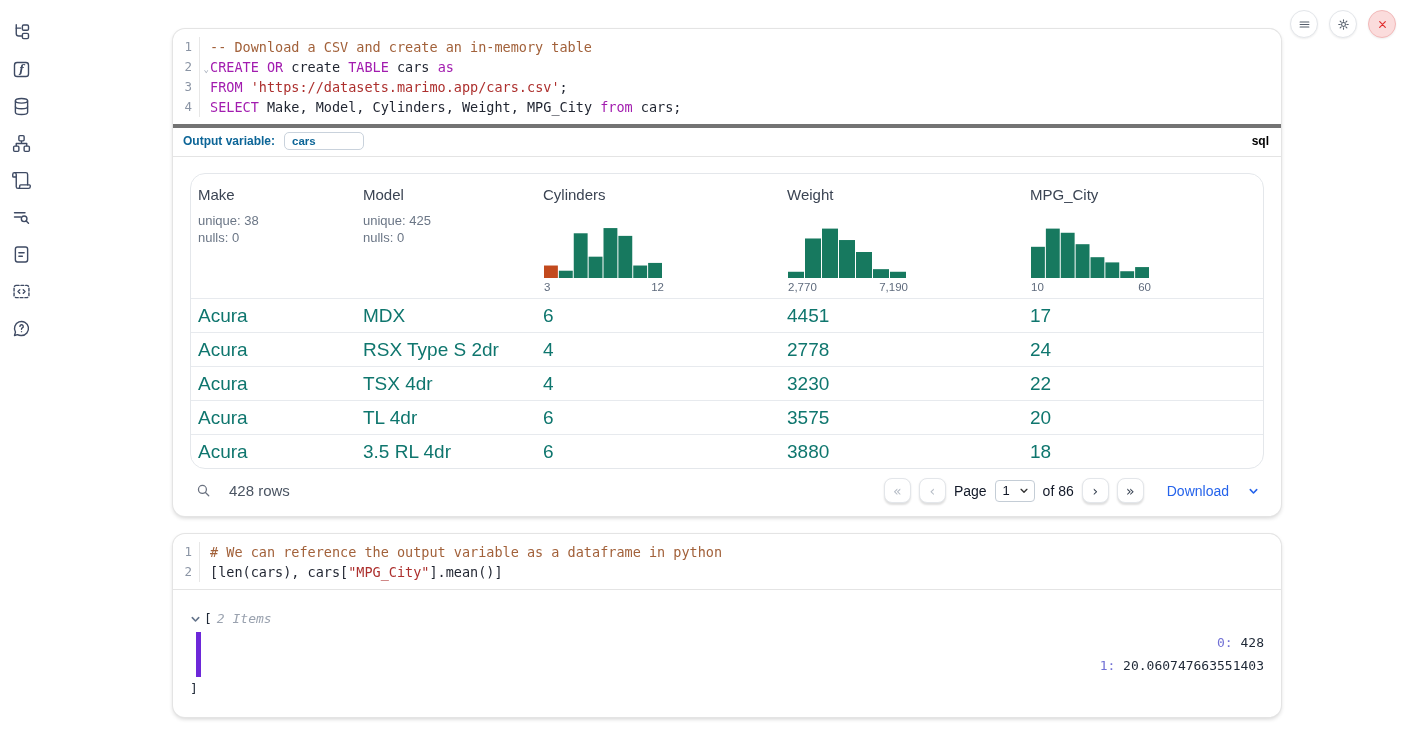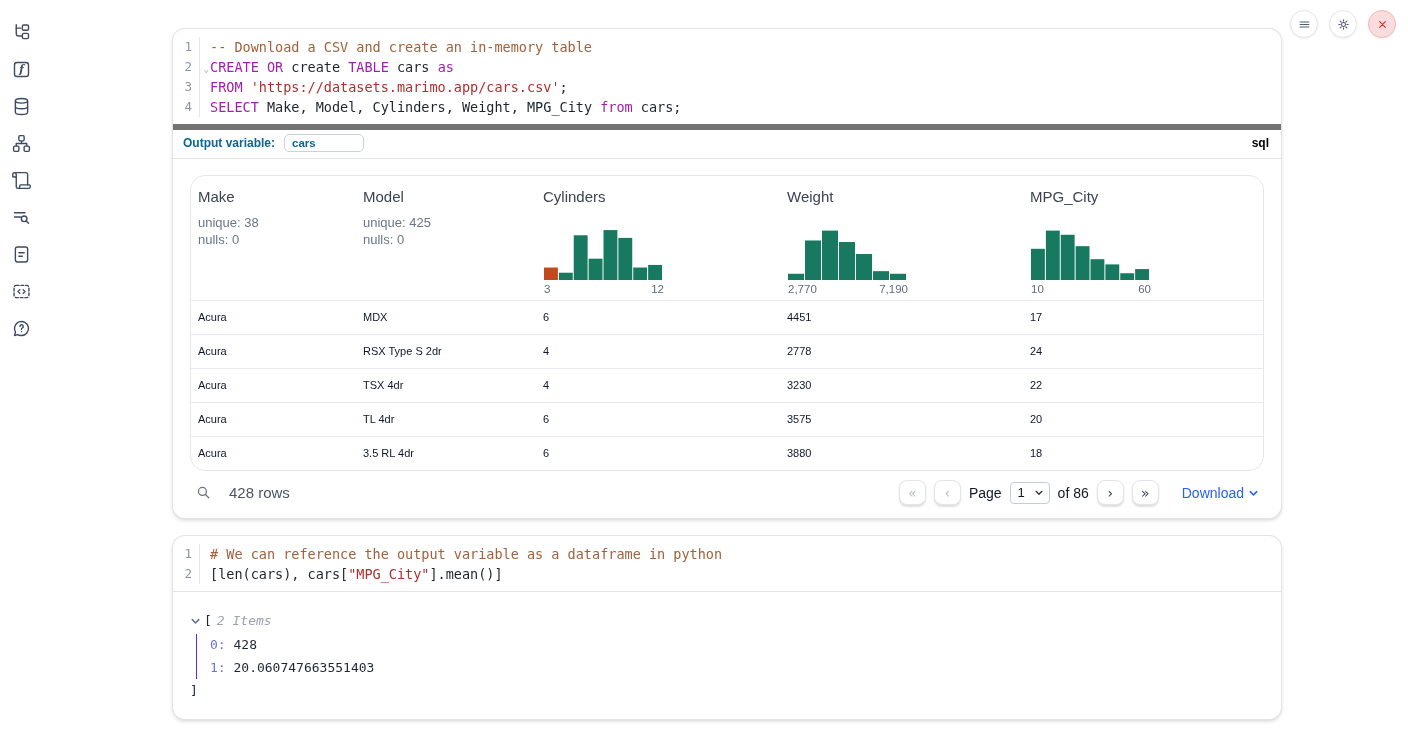--- a/index.html
+++ b/index.html
@@ -41,69 +41,69 @@
     flex: 0 0 27px; width: 27px; text-align: right; padding-right: 7px;
     color: #8b95a5; font-size: 12.5px; border-right: 1px solid #e7e7e7; margin-right: 10px; position: relative;
   }
   .fold { position: absolute; right: -10px; top: 2px; font-size: 9px; color: #9aa3b2; cursor: pointer; }
   .tk-kw  { color: #a21caf; }
   .tk-str { color: #ad302e; }
   .tk-com { color: #a2613a; }
   .tk-pl  { color: #1f2430; }
   .editor-footer {
     display: flex; align-items: center; gap: 9px;
-    padding: 4px 12px 6px 10px; border-top: 6px solid #737373;
+    padding: 4px 12px 6px 10px; border-top: 4px solid #737373;
   }
   .ov-label { font-size: 12px; font-weight: bold; color: #0c6597; }
   .ov-input {
     width: 80px; height: 18px; border: 1px solid #c9d2dc; border-radius: 5px;
     font: bold 11.5px "Liberation Sans", sans-serif; color: #0c6597; padding: 1px 7px; outline: none;
   }
   .lang-badge { margin-left: auto; font-size: 12px; font-weight: bold; color: #000000; }
   
   .output1 { padding: 16px 17px 13px; }
   .dtable { border: 1px solid #e4e7eb; border-radius: 15px; overflow: hidden; }
   .thead { display: grid; grid-template-columns: 165px 180px 244px 243px 1fr; padding-top: 12px; height: 124px; }
   .th { position: relative; padding-left: 7px; cursor: pointer; }
   .th-name { font-size: 15px; color: #3b4453; }
   .th-stats { margin-top: 10px; font-size: 13px; color: #6b7686; line-height: 16.5px; }
   .hist { position: absolute; left: 8px; bottom: 5px; width: 120px; }
   .hist svg { display: block; }
   .hist-labels { display: flex; justify-content: space-between; font-size: 11.5px; color: #5f6b7d; margin-top: 3px; }
   .tr { display: grid; grid-template-columns: 165px 180px 244px 243px 1fr; border-top: 1px solid #e7eaee; }
-  .td { padding: 8px 4px 8px 7px; font-size: 11px; color: #0f172a; line-height: 17px; }
+  .td { padding: 8px 4px 8px 7px; font-size: 19px; color: #0f766e; line-height: 17px; }
   
   .tfooter { margin-top: 9px; display: flex; align-items: center; padding: 0 5px; }
   .search-ic { color: #6b7280; display: flex; cursor: pointer; }
   .search-ic svg { width: 17px; height: 17px; }
   .rowcount { margin-left: 17px; font-size: 15px; color: #4b5563; }
   .pager { margin-left: auto; display: flex; align-items: center; gap: 8px; }
   .pg-btn {
     min-width: 27px; height: 25px; border: 1px solid #e3e6ea; border-radius: 8px; background: #fff;
     box-shadow: 0 1.5px 2px rgba(0,0,0,.13); font-size: 14px; line-height: 1;
     display: flex; align-items: center; justify-content: center; color: #374151; cursor: pointer;
     font-family: "DejaVu Sans", sans-serif;
   }
   .pg-btn.disabled { color: #b4bbc5; }
   .pg-text { font-size: 14px; color: #111827; }
   .pg-select {
     width: 40px; height: 22px; border: 1px solid #c4cdd6; border-radius: 4px; background: #fff;
     display: flex; align-items: center; justify-content: space-between; padding: 0 5px 0 7px;
     font-size: 13px; color: #111827; cursor: pointer;
   }
   .pg-select svg { width: 10px; height: 10px; color: #333; }
-  .download { margin-left: 15px; display: flex; align-items: center; gap: 4px; color: #2563eb; font-size: 14px; cursor: pointer; text-decoration: none; }
+  .download { margin-left: 15px; display: flex; align-items: center; gap: 19px; color: #2563eb; font-size: 14px; cursor: pointer; text-decoration: none; }
   .download svg { width: 11px; height: 11px; margin-top: 2px; }
   
   .output2 { padding: 19px 17px 18px; font-family: "DejaVu Sans Mono", monospace; font-size: 13px; color: #1e2836; }
   .tree-head { display: flex; align-items: center; line-height: 20px; }
   .tree-caret { color: #64748b; display: flex; margin-right: 3px; cursor: pointer; }
   .tree-caret svg { width: 11px; height: 11px; }
   .tree-items-label { color: #9aa2af; font-style: italic; margin-left: 5px; }
-  .tree-body { border-left: 1px solid #6d28d9; margin-left: 6px; padding-left: 13px; margin-top: 3px; }
+  .tree-body { border-left: 5px solid #6d28d9; margin-left: 6px; padding-left: 13px; margin-top: 3px; text-align: right; }
   .tree-entry { line-height: 22.5px; }
   .tree-key { color: #7170d5; }
   .tree-close { line-height: 20px; margin-top: 2px; }
 </style>
 </head>
 <body>
 
 <nav class="sidebar">
   <button class="sb-btn" title="">
     <svg viewBox="0 0 24 24" fill="none" stroke="currentColor" stroke-width="1.6" stroke-linecap="round" stroke-linejoin="round">

